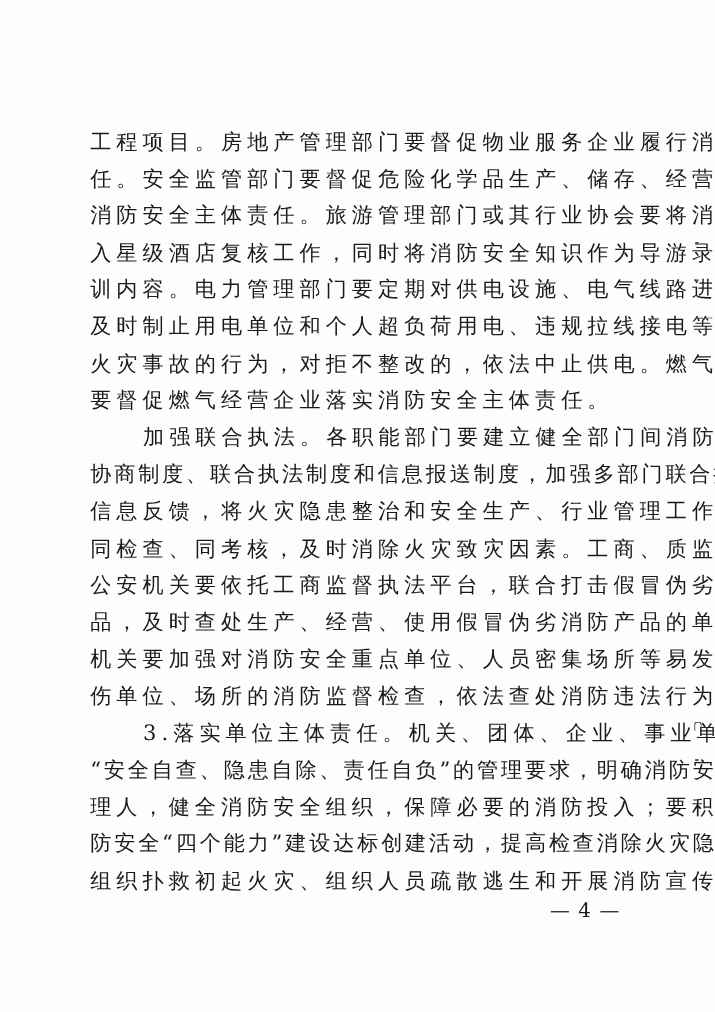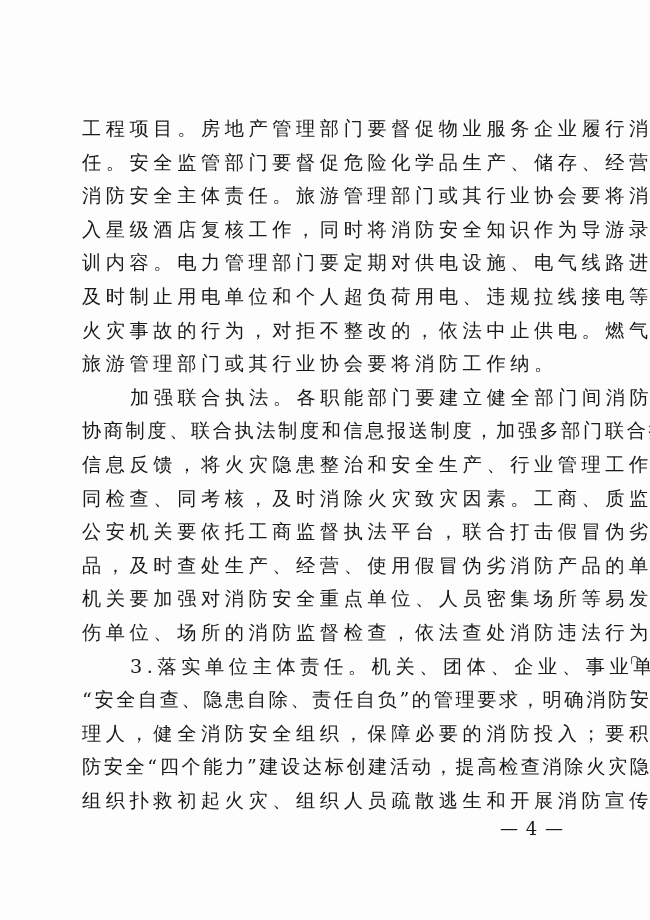--- a/index.html
+++ b/index.html
@@ -29,21 +29,21 @@
 
 <div class="page">
   <div class="body-text">
     <div class="line">工程项目。房地产管理部门要督促物业服务企业履行消防安全责</div>
     <div class="line">任。安全监管部门要督促危险化学品生产、储存、经营单位落实</div>
     <div class="line">消防安全主体责任。旅游管理部门或其行业协会要将消防工作纳</div>
     <div class="line">入星级酒店复核工作，同时将消防安全知识作为导游录用前的培</div>
     <div class="line">训内容。电力管理部门要定期对供电设施、电气线路进行检测，</div>
     <div class="line">及时制止用电单位和个人超负荷用电、违规拉线接电等可能引发</div>
     <div class="line">火灾事故的行为，对拒不整改的，依法中止供电。燃气管理部门</div>
-    <div class="line">旅游管理部门或其行业协会要将消防工作纳。</div>
+    <div class="line">要督促燃气经营企业落实消防安全主体责任。</div>
     <div class="line indent">加强联合执法。各职能部门要建立健全部门间消防工作定期</div>
     <div class="line tight">协商制度、联合执法制度和信息报送制度，加强多部门联合执法、</div>
     <div class="line">信息反馈，将火灾隐患整治和安全生产、行业管理工作同部署、</div>
     <div class="line">同检查、同考核，及时消除火灾致灾因素。工商、质监等部门及</div>
     <div class="line">公安机关要依托工商监督执法平台，联合打击假冒伪劣消防产</div>
     <div class="line">品，及时查处生产、经营、使用假冒伪劣消防产品的单位。公安</div>
     <div class="line">机关要加强对消防安全重点单位、人员密集场所等易发生群死群</div>
     <div class="line">伤单位、场所的消防监督检查，依法查处消防违法行为。</div>
     <div class="line indent">3.落实单位主体责任。机关、团体、企业、事业单位要按照</div>
     <div class="line tight">“安全自查、隐患自除、责任自负”的管理要求，明确消防安全管</div>

